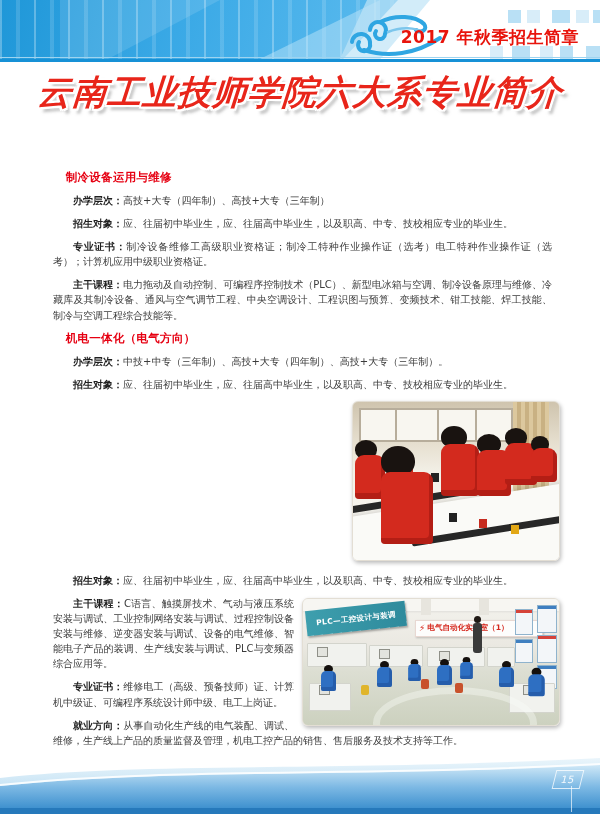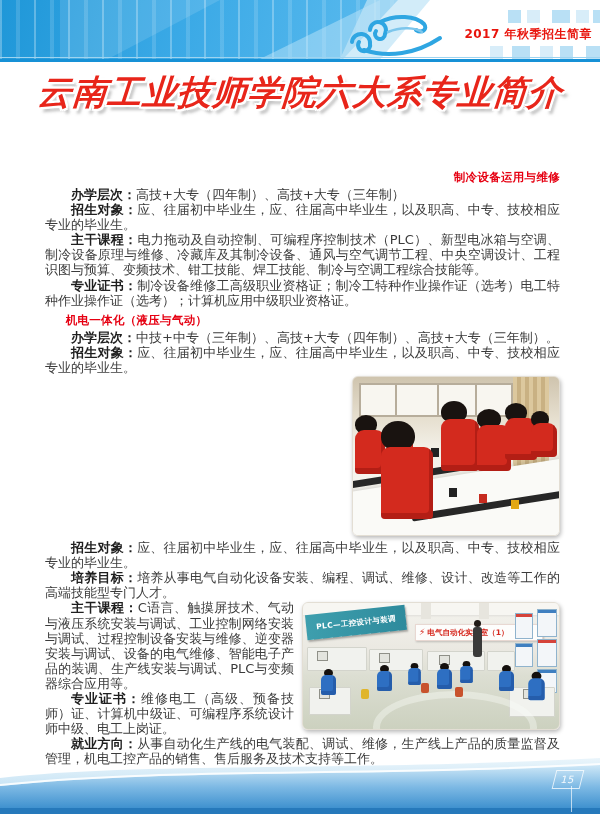--- a/index.html
+++ b/index.html
@@ -28,37 +28,37 @@
   .sq.s2{left:527px;top:10px;width:13px;height:13px;}
   .sq.s3{left:552px;top:10px;width:18px;height:13px;}
   .sq.s4{left:576px;top:10px;width:13px;height:13px;}
   .sq.s5{left:593px;top:10px;width:7px;height:13px;}
   .sq.s6{left:490px;top:46px;width:13px;height:13px;}
   .sq.s7{left:512px;top:46px;width:18px;height:13px;}
   .sq.s8{left:540px;top:46px;width:13px;height:13px;}
   .sq.s9{left:560px;top:46px;width:13px;height:13px;}
   .sq.s10{left:586px;top:46px;width:14px;height:13px;}
   .cloud{position:absolute;left:344px;top:12px;width:100px;height:48px;}
-  .banner-title{position:absolute;right:8px;top:26px;font-size:12px;font-weight:bold;color:#e8140c;
+  .banner-title{position:absolute;right:21px;top:26px;font-size:17px;font-weight:bold;color:#e8140c;
         letter-spacing:.5px;white-space:nowrap;}
 
   
   .main-title{position:absolute;top:70px;left:0;width:600px;margin:0;text-align:center;
         font-family:"DejaVu Serif","Liberation Serif",serif;font-style:italic;font-weight:bold;
         font-size:34px;letter-spacing:1px;color:#e8251a;transform:skewX(-4deg);
         text-shadow:-2px -2px 0 #fff,2px -2px 0 #fff,-2px 2px 0 #fff,2px 2px 0 #fff,
                     -2px 0 0 #fff,2px 0 0 #fff,0 -2px 0 #fff,0 2px 0 #fff,4px 5px 3px rgba(140,140,140,.55);}
   .dept-title{position:absolute;top:146px;left:0;width:600px;margin:0;text-align:center;
         font-size:15.5px;font-weight:bold;color:#e60012;letter-spacing:1px;}
 
   
   .content{position:absolute;top:170px;left:45px;width:515px;z-index:1;}
   .content h3{margin:5px 0 2px;font-size:11.5px;font-weight:bold;color:#e60012;text-indent:1.8em;letter-spacing:.3px;}
-  .content section:first-child h3{margin-top:0;text-align:right;}
-  .content p{margin:0;font-size:13px;line-height:15.1px;color:#3b3b3b;text-align:justify;
+  .content section:first-child h3{margin-top:0;}
+  .content p{margin:8px;font-size:10px;line-height:15.1px;color:#3b3b3b;text-align:justify;
         text-indent:2em;word-break:break-all;}
   .content p b{color:#1f1f1f;}
 
   
   .photo{position:relative;float:right;border:1px solid #e3ded4;border-radius:6px;overflow:hidden;
         box-shadow:1px 2px 4px rgba(0,0,0,.28);background:#fff;}
   .photo1{width:206px;height:158px;margin:1px 0 4px 9px;
         background:linear-gradient(180deg,#cfc4ae 0%,#e6dfcf 26%,#f2efe6 44%,#fdfdfb 100%);}
   .p1-winband{position:absolute;left:6px;top:6px;width:150px;height:30px;background:#f8f6f0;border:2px solid #b7ad9b;}
   .p1-mull{position:absolute;top:6px;width:2px;height:34px;background:#b7ad9b;}
@@ -155,26 +155,26 @@
   </div>
 
   <h1 class="main-title">云南工业技师学院六大系专业简介</h1>
 
   <div class="content">
 
     <section>
       <h3>制冷设备运用与维修</h3>
       <p><b>办学层次：</b><span>高技+大专（四年制）、高技+大专（三年制）</span></p>
       <p><b>招生对象：</b><span>应、往届初中毕业生，应、往届高中毕业生，以及职高、中专、技校相应专业的毕业生。</span></p>
+      <p><b>专业证书：</b><span>制冷设备维修工高级职业资格证；制冷工特种作业操作证（选考）电工特种作业操作证（选考）；计算机应用中级职业资格证。</span></p>
       <p><b>主干课程：</b><span>电力拖动及自动控制、可编程序控制技术（PLC）、新型电冰箱与空调、制冷设备原理与维修、冷藏库及其制冷设备、通风与空气调节工程、中央空调设计、工程识图与预算、变频技术、钳工技能、焊工技能、制冷与空调工程综合技能等。</span></p>
-      <p><b>专业证书：</b><span>制冷设备维修工高级职业资格证；制冷工特种作业操作证（选考）电工特种作业操作证（选考）；计算机应用中级职业资格证。</span></p>
     </section>
 
     <section>
-      <h3>机电一体化（液压与气动）</h3>
+      <h3>机电一体化（电气方向）</h3>
       <p><b>办学层次：</b><span>中技+中专（三年制）、高技+大专（四年制）、高技+大专（三年制）。</span></p>
       <p><b>招生对象：</b><span>应、往届初中毕业生，应、往届高中毕业生，以及职高、中专、技校相应专业的毕业生。</span></p>
 
       <div class="photo photo1">
         <div class="p1-winband"></div>
         <div class="p1-mull" style="left:42px"></div>
         <div class="p1-mull" style="left:84px"></div>
         <div class="p1-mull" style="left:122px"></div>
         <div class="p1-curtain"></div>
         <div class="p1-bench"></div>
@@ -211,21 +211,20 @@
           <div class="hair" style="width:18px;height:16px"></div>
             <div class="coat" style="width:26px;height:34px"></div>
         </div>
       </div>
 
       <div class="clear"></div>
     </section>
 
     <section>
       <p><b>招生对象：</b><span>应、往届初中毕业生，应、往届高中毕业生，以及职高、中专、技校相应专业的毕业生。</span></p>
-      <p><b>培养目标：</b><span>培养从事电气自动化设备安装、编程、调试、维修、设计、改造等工作的高端技能型专门人才。</span></p>
 
       <div class="photo photo2">
         <div class="p2-ceil"></div>
         <i class="p2-beam" style="left:118px"></i>
         <i class="p2-beam" style="left:176px"></i>
         <div class="p2-banner1">PLC—工控设计与装调</div>
         <div class="p2-banner2">
           <span class="p2-bolt">⚡</span>
           <span class="txt">电气自动化实训室（1）</span>
         </div>

